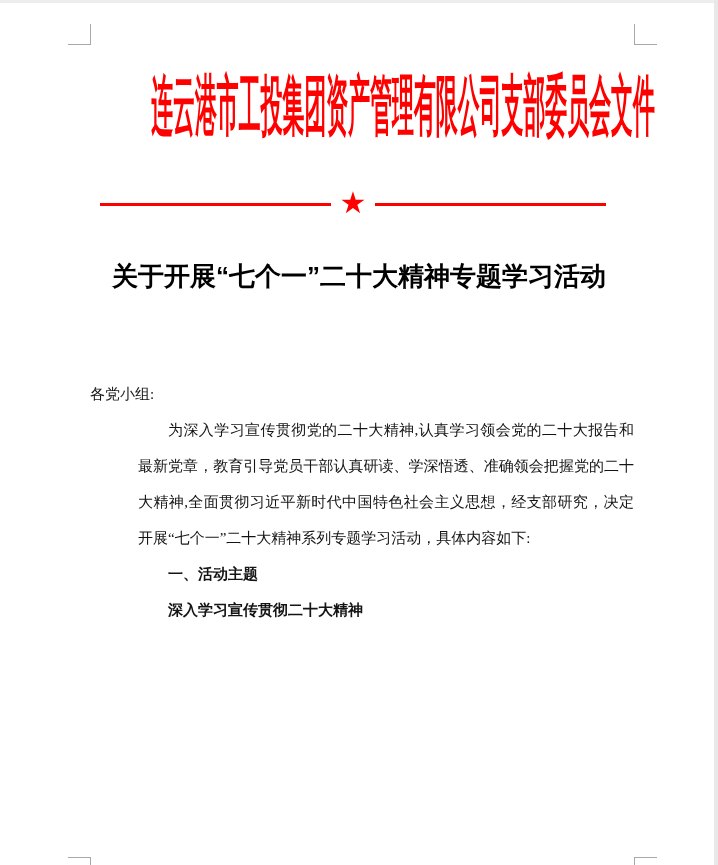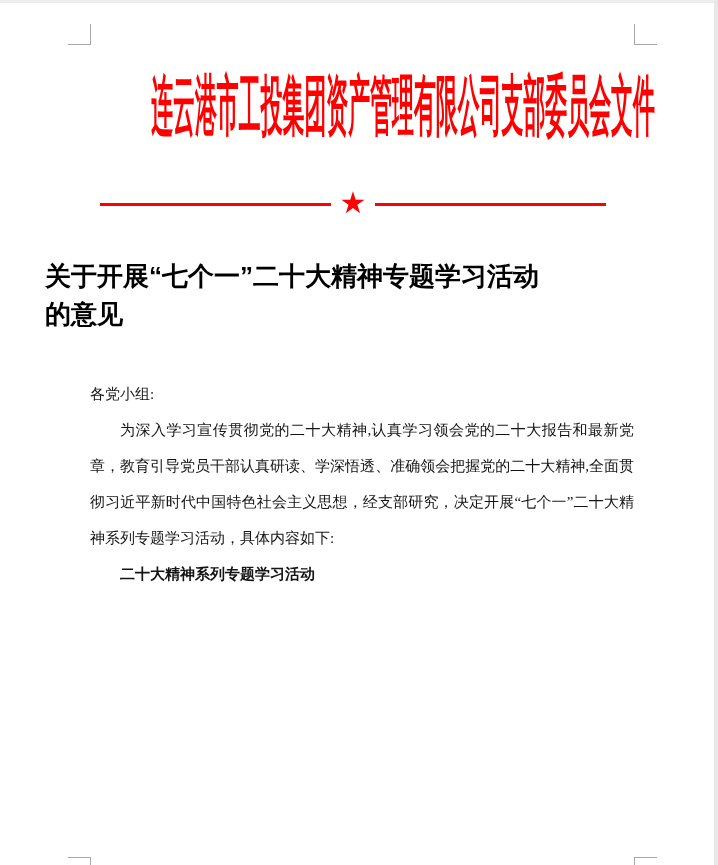--- a/index.html
+++ b/index.html
@@ -39,35 +39,35 @@
     display:flex;align-items:center;
   }
   .divider .line{flex:1;height:3px;}
   .divider .star{
     font-size:30px;line-height:28px;padding:0 9px;margin-top:-3px;
     font-family:"DejaVu Sans",sans-serif;
   }
   
   .doc-title{
     position:absolute;top:257px;left:45px;width:628px;
-    text-align:left;
+    text-align:center;
     font-family:"Liberation Sans","DejaVu Sans",sans-serif;
     font-weight:bold;
     font-size:26px;line-height:38px;
     color:#000;
   }
   
   .body-text{
     position:absolute;top:376px;left:90px;width:544px;
     font-size:15px;line-height:36px;
     text-align:justify;
     color:#141414;
   }
   .body-text p{margin:0;}
-  .body-text p.indent{text-indent:2em;}
+  .body-text p.indent{text-indent:2em;margin-left:48px;}
   .body-text .bold{font-weight:bold;}
 </style>
 </head>
 <body>
 
 <div class="page">
 
   <div class="edge-top"></div>
   <div class="edge-right"></div>
 
@@ -81,22 +81,22 @@
   </div>
 
   <div class="divider">
     <div class="line" style="background: rgb(255, 0, 0);"></div>
     <div class="star" style="color: rgb(255, 0, 0);">★</div>
     <div class="line" style="background: rgb(255, 0, 0);"></div>
   </div>
 
   <div class="doc-title">
     <div>关于开展“七个一”二十大精神专题学习活动</div>
-    <div>的意见</div>
   </div>
 
   <div class="body-text">
       <p class=""><span>各党小组:</span></p>
       <p class="indent"><span>为深入学习宣传贯彻党的二十大精神,认真学习领会党的二十大报告和最新党章，教育引导党员干部认真研读、学深悟透、准确领会把握党的二十大精神,全面贯彻习近平新时代中国特色社会主义思想，经支部研究，决定开展“七个一”二十大精神系列专题学习活动，具体内容如下:</span></p>
-      <p class="indent"><span class="bold">二十大精神系列专题学习活动</span></p>
+      <p class="indent"><span class="bold">一、活动主题</span></p>
+      <p class="indent"><span class="bold">深入学习宣传贯彻二十大精神</span></p>
     </div>
 
 </div>
 
 </body></html>

